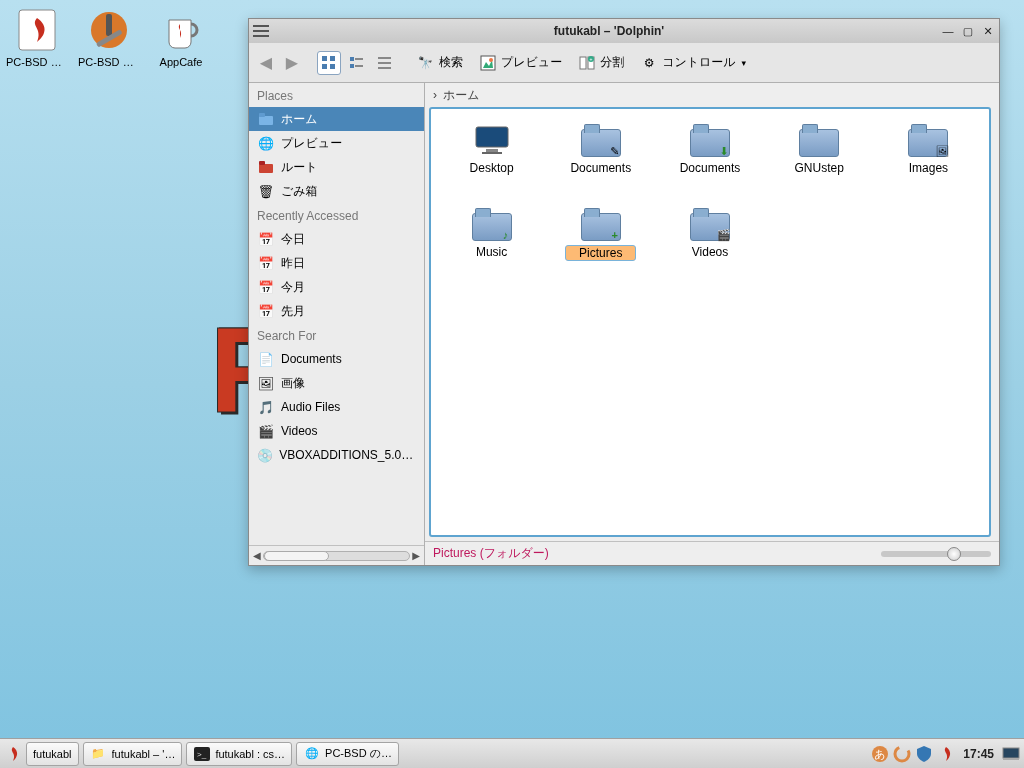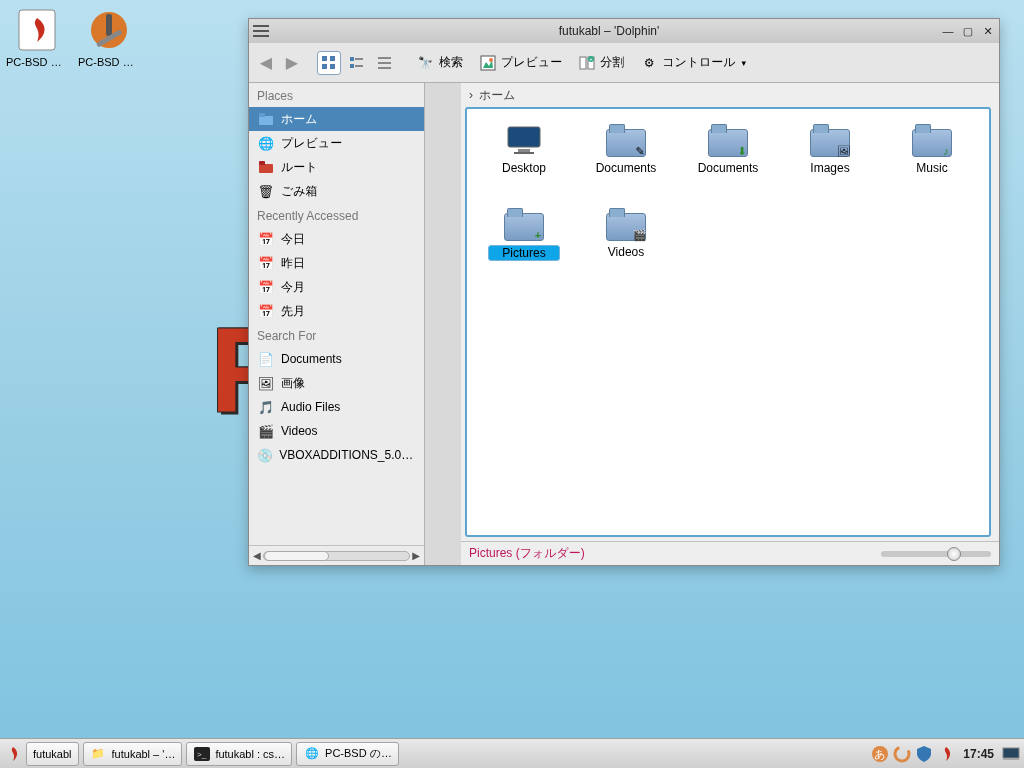--- a/index.html
+++ b/index.html
@@ -12,53 +12,53 @@
 .di .lb { margin-top: 2px; color: #000; white-space: nowrap; overflow: hidden; text-overflow: ellipsis; width: 62px; }
 
 
 .bigF { position: absolute; top: 300px; left: 210px; font-size: 120px; font-weight: 900; color: #c93a22; text-shadow: 3px 3px 0 #2a2a2a, -1px -1px 0 #2a2a2a, 1px -1px 0 #2a2a2a, -1px 1px 0 #2a2a2a; }
 
 
 .win { position: absolute; top: 18px; left: 248px; width: 752px; height: 548px; background: #d9d9d9; border: 1px solid #8a8a8a; box-shadow: 0 4px 12px rgba(0,0,0,.25); display: flex; flex-direction: column; }
 .titlebar { height: 24px; background: linear-gradient(#dcdcdc,#c8c8c8); display: flex; align-items: center; padding: 0 4px; font-size: 12px; color: #222; }
 .tb-menu { width: 16px; height: 12px; display: flex; flex-direction: column; justify-content: space-between; margin-right: 8px; cursor: pointer; }
 .tb-menu span { height: 2px; background: #555; }
-.tb-title { flex: 1; text-align: center; font-weight: normal; }
+.tb-title { flex: 1; text-align: center; font-weight: bold; }
 .tb-btns { display: flex; gap: 6px; }
 .tb-btn { width: 14px; height: 14px; display: flex; align-items: center; justify-content: center; font-size: 11px; cursor: pointer; color: #222; }
 
 .toolbar { height: 40px; background: #e6e6e6; border-bottom: 1px solid #b0b0b0; display: flex; align-items: center; padding: 0 6px; gap: 4px; font-size: 12px; }
 .tb-nav { width: 22px; height: 22px; opacity: .35; cursor: pointer; display:flex;align-items:center;justify-content:center;font-size:16px; }
 .tb-sep { width: 6px; }
 .tb-view { width: 24px; height: 24px; border: 1px solid transparent; display: flex; align-items: center; justify-content: center; cursor: pointer; border-radius: 3px; }
 .tb-view.active { background: #fff; border: 1px solid #8aa4c0; }
 .tb-item { display: flex; align-items: center; gap: 4px; padding: 3px 6px; cursor: pointer; border-radius: 3px; }
 .ic16 { width: 18px; height: 18px; display:flex;align-items:center;justify-content:center; }
 
-.body { flex: 1; display: flex; min-height: 0; gap: 36px; }
+.body { flex: 1; display: flex; min-height: 0; }
 .sidebar { width: 176px; background: #ececec; border-right: 1px solid #b0b0b0; font-size: 12px; display: flex; flex-direction: column; overflow:hidden; }
 .sb-content { flex: 1; overflow-y: auto; }
 .sb-h { color: #777; padding: 6px 8px 4px; font-size: 12px; }
 .sb-row { display: flex; align-items: center; gap: 6px; padding: 3px 8px; cursor: pointer; }
 .sb-row.sel { background: #4a86b8; color: #fff; }
 .sb-row .ic16 { font-size: 13px; }
 .sb-scroll { border-top: 1px solid #c0c0c0; height: 20px; display: flex; align-items: center; padding: 0 4px; gap:2px; }
 .sb-sc-track { flex: 1; height: 10px; background: #ddd; border: 1px solid #b0b0b0; border-radius: 5px; position: relative; }
 .sb-sc-thumb { position:absolute; left:0; top:-1px; width:45%; height:10px; background:#f4f4f4; border:1px solid #aaa; border-radius:5px; }
 .sb-arrow { font-size: 10px; color: #555; cursor: pointer; }
 
 .main { flex: 1; display: flex; flex-direction: column; background: #eee; }
 .crumb { height: 24px; display: flex; align-items: center; padding: 0 8px; font-size: 12px; color: #444; gap:6px; }
 .fview { flex: 1; background: #fff; margin: 0 8px 4px 4px; border: 2px solid #5ea4d0; border-radius: 3px; padding: 14px 8px; display: grid; grid-template-columns: repeat(5, 1fr); grid-auto-rows: 80px; gap: 4px 4px; align-content: start; }
 .fitem { display: flex; flex-direction: column; align-items: center; font-size: 12px; cursor: pointer; }
 .fic { width: 40px; height: 34px; position: relative; margin-bottom: 4px; }
 .folder { width: 40px; height: 28px; background: linear-gradient(#a8c2e0,#7a9cc4); border-radius: 3px; position: absolute; bottom: 0; border:1px solid #5f7fa0; }
 .folder::before { content:''; position:absolute; top:-6px; left:2px; width:14px; height:8px; background:#8aaed0; border-radius:2px 2px 0 0; border:1px solid #5f7fa0; border-bottom:none;}
 .fbadge { position:absolute; bottom:-2px; right:-2px; width:16px; height:16px; display:flex; align-items:center; justify-content:center; font-size:11px; }
-.fitem.sel span.lbl { background:#0ea5e9; border:1px solid #79b3da; border-radius:3px; padding: 0 13px; }
+.fitem.sel span.lbl { background:#fdba74; border:1px solid #79b3da; border-radius:3px; padding: 0 13px; }
 .fitem.cur span.lbl { }
 
 .status { height: 24px; display: flex; align-items: center; padding: 0 8px; font-size: 12px; color: #be185d; border-top: 1px solid #c0c0c0; }
 .status .zoom { margin-left: auto; width: 110px; height: 6px; background: #c8c8c8; border-radius: 3px; position: relative; }
 .status .zoom .k { position: absolute; top: -4px; left: 60%; width: 14px; height: 14px; background: radial-gradient(#fff,#ccc); border:1px solid #888; border-radius: 50%; }
 
 
 .taskbar { position: absolute; bottom: 0; left: 0; right: 0; height: 30px; background: linear-gradient(#e8e8e8,#cfcfcf); border-top: 1px solid #a0a0a0; display: flex; align-items: center; padding: 0 4px; font-size: 11px; gap: 4px; }
 .tray { margin-left: auto; display: flex; align-items: center; gap: 4px; }
 .task { height: 24px; padding: 0 6px; background: linear-gradient(#fbfbfb,#e3e3e3); border: 1px solid #a4a4a4; border-radius: 3px; display: flex; align-items: center; gap: 4px; cursor: pointer; max-width:130px; }
@@ -84,20 +84,30 @@
   </div>
   <div class="di">
     <div class="ic">
       <svg width="44" height="44">
           <circle cx="22" cy="22" r="18" fill="#d9782a"></circle>
           <rect x="19" y="6" width="6" height="22" rx="2" fill="#555"></rect>
           <rect x="8" y="28" width="28" height="5" rx="2" fill="#888" transform="rotate(-30 22 30)"></rect>
         </svg>
     </div>
     <div class="lb">PC-BSD Control</div>
+  </div>
+  <div class="di">
+    <div class="ic">
+      <svg width="44" height="44">
+          <path d="M10 12 h22 v22 a6 6 0 0 1 -6 6 h-10 a6 6 0 0 1 -6 -6 z" fill="#fff" stroke="#777"></path>
+          <path d="M32 16 a6 6 0 0 1 0 12" fill="none" stroke="#777" stroke-width="3"></path>
+          <path d="M21 16 C17 21 25 22 21 30" fill="#c62e1f"></path>
+        </svg>
+    </div>
+    <div class="lb">AppCafe</div>
   </div>
 </div>
 
 <div class="bigF">F</div>
 
 <div class="win">
   <div class="titlebar">
     <div class="tb-menu">
         <span></span>
         <span></span>
@@ -280,20 +290,26 @@
         <div class="fitem">
             <div class="fic">
               <div class="folder"></div>
               <div class="fbadge" style="color:#2a8a2a;">⬇</div>
             </div>
             <span class="lbl">Documents</span>
           </div>
         <div class="fitem">
             <div class="fic">
               <div class="folder"></div>
+            </div>
+            <span class="lbl">GNUstep</span>
+          </div>
+        <div class="fitem">
+            <div class="fic">
+              <div class="folder"></div>
               <div class="fbadge">🖼</div>
             </div>
             <span class="lbl">Images</span>
           </div>
         <div class="fitem">
             <div class="fic">
               <div class="folder"></div>
               <div class="fbadge" style="color:#2a8a2a;">♪</div>
             </div>
             <span class="lbl">Music</span>

